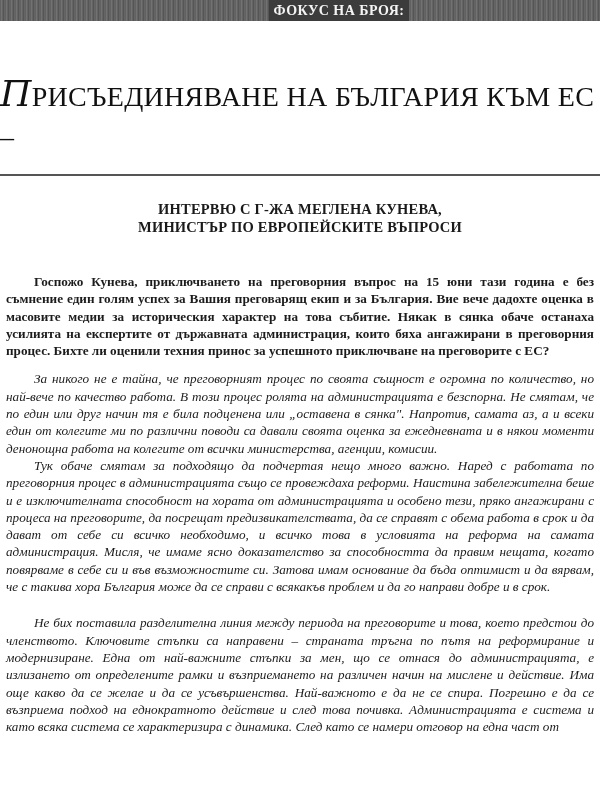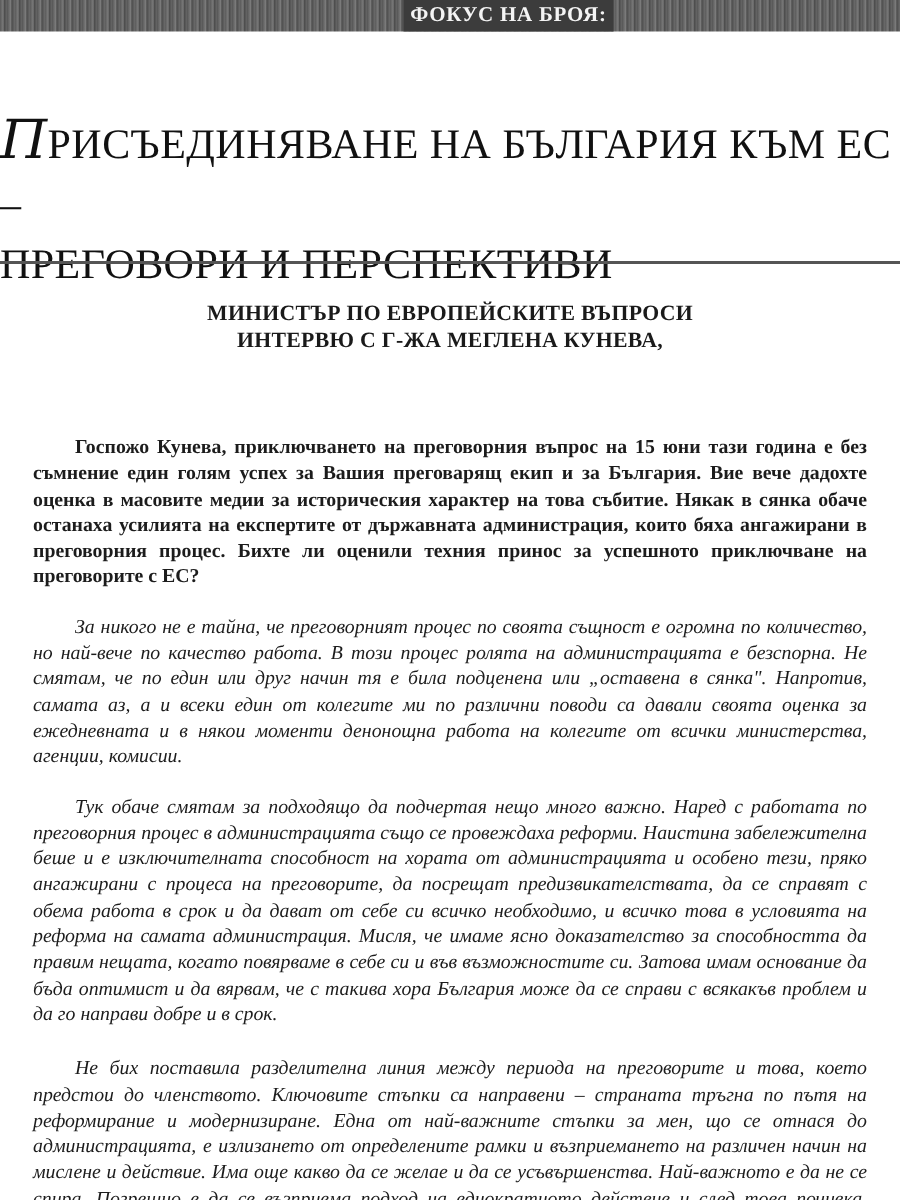--- a/index.html
+++ b/index.html
@@ -71,45 +71,44 @@
     .body {
       position: absolute;
       left: 6px; top: 273px;
       width: 588px;
       font-size: 13.2px;
       line-height: 17.3px;
       text-align: justify;
       color: #1c1c1c;
     }
     .body p {
-      margin: 16px;
+      margin: 0;
       text-indent: 28px;
     }
     .q { font-weight: bold; }
     .a { font-style: italic; }
     .gap-after-q { margin-bottom: 11px !important; }
     .gap-after-a { margin-bottom: 19px !important; }
   </style>
 </head>
 <body>
 
 <div class="header-bar">
   <span class="label">ФОКУС НА БРОЯ:</span>
 </div>
 
 <div class="title">
   <span class="line1"><span class="dropcap">П</span><span>РИСЪЕДИНЯВАНЕ НА БЪЛГАРИЯ КЪМ ЕС –</span></span>
-  <span class="line2">ПРЕГОВОРИ И ПЕРСПЕКТИВИ</span>
 </div>
 
 <div class="rule"></div>
 
 <div class="subtitle">
+  <span>ИНТЕРВЮ С Г-ЖА МЕГЛЕНА КУНЕВА,</span>
   <span>МИНИСТЪР ПО ЕВРОПЕЙСКИТЕ ВЪПРОСИ</span>
-  <span>ИНТЕРВЮ С Г-ЖА МЕГЛЕНА КУНЕВА,</span>
 </div>
 
 <div class="body">
   <p class="q gap-after-q">Госпожо Кунева, приключването на преговорния въпрос на 15 юни тази година е без съмнение един голям успех за Вашия преговарящ екип и за България. Вие вече дадохте оценка в масовите медии за историческия характер на това събитие. Някак в сянка обаче останаха усилията на експертите от държавната администрация, които бяха ангажирани в преговорния процес. Бихте ли оценили техния принос за успешното приключване на преговорите с ЕС?</p>
   <p class="a">За никого не е тайна, че преговорният процес по своята същност е огромна по количество, но най-вече по качество работа. В този процес ролята на администрацията е безспорна. Не смятам, че по един или друг начин тя е била подценена или „оставена в сянка". Напротив, самата аз, а и всеки един от колегите ми по различни поводи са давали своята оценка за ежедневната и в някои моменти денонощна работа на колегите от всички министерства, агенции, комисии.</p>
   <p class="a gap-after-a">Тук обаче смятам за подходящо да подчертая нещо много важно. Наред с работата по преговорния процес в администрацията също се провеждаха реформи. Наистина забележителна беше и е изключителната способност на хората от администрацията и особено тези, пряко ангажирани с процеса на преговорите, да посрещат предизвикателствата, да се справят с обема работа в срок и да дават от себе си всичко необходимо, и всичко това в условията на реформа на самата администрация. Мисля, че имаме ясно доказателство за способността да правим нещата, когато повярваме в себе си и във възможностите си. Затова имам основание да бъда оптимист и да вярвам, че с такива хора България може да се справи с всякакъв проблем и да го направи добре и в срок.</p>
   <p class="a">Не бих поставила разделителна линия между периода на преговорите и това, което предстои до членството. Ключовите стъпки са направени – страната тръгна по пътя на реформирание и модернизиране. Една от най-важните стъпки за мен, що се отнася до администрацията, е излизането от определените рамки и възприемането на различен начин на мислене и действие. Има още какво да се желае и да се усъвършенства. Най-важното е да не се спира. Погрешно е да се възприема подход на еднократното действие и след това почивка. Администрацията е система и като всяка система се характеризира с динамика. След като се намери отговор на една част от</p>
 </div>
 
 </body></html>

